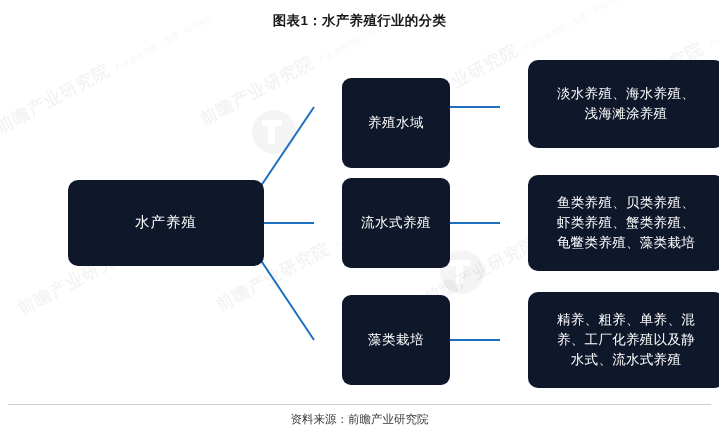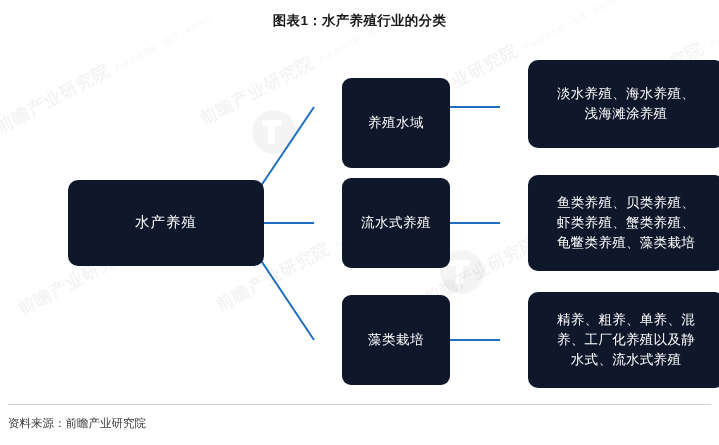--- a/index.html
+++ b/index.html
@@ -162,20 +162,21 @@
     left: 8px;
     top: 412px;
     width: 703px;
     height: 22px;
     z-index: 5;
     display: flex;
     align-items: center;
     justify-content: space-between;
     font-size: 11.5px;
     color: #3a3a3a;
+    flex-direction: column;
   }
   .footer-right { color: #3a3a3a; }
 </style>
 </head>
 <body>
 
 <div id="canvas">
 
   <div class="wm-layer">
     <div class="wm" style="left:-8px; top:118px;"><span>前瞻产业研究院</span> <small>产业咨询导航（股票：839599）</small></div>

